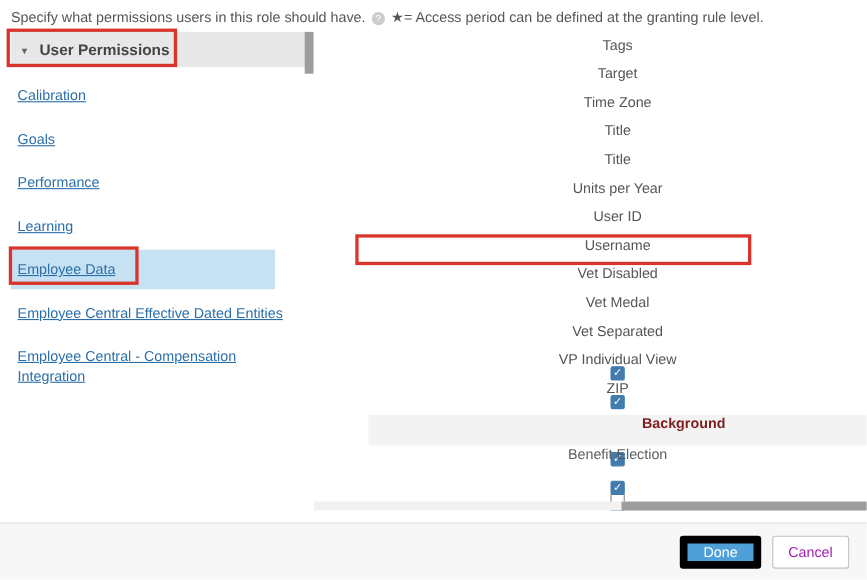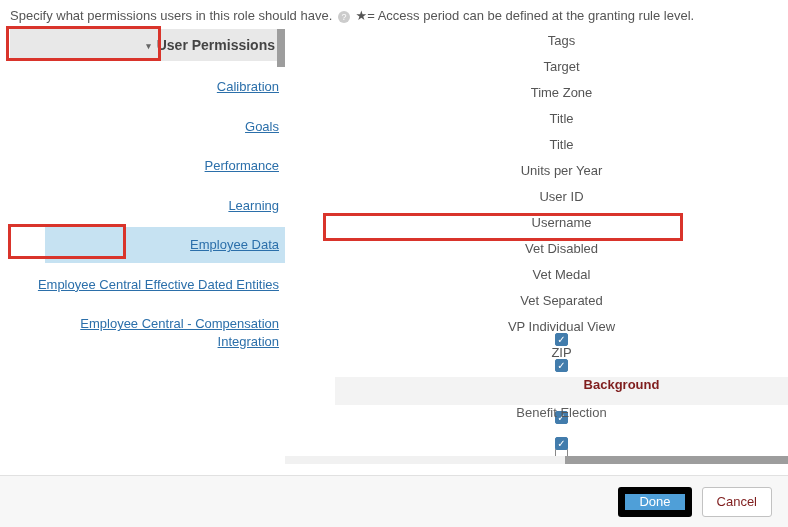--- a/index.html
+++ b/index.html
@@ -33,21 +33,20 @@
   }
   .main {
     display: flex;
     height: 435px;
     position: relative;
   }
   .sidebar {
     width: 285px;
     padding: 0 0 0 10px;
     position: relative;
-    text-align: right;
   }
   .sidebar-header {
     position: relative;
     background: #e8e8e8;
     padding: 8px 10px;
     font-weight: bold;
     color: #444;
     font-size: 14px;
     margin-bottom: 8px;
   }
@@ -197,21 +196,21 @@
     display: inline-flex;
     align-items: center;
   }
   .btn-primary {
     background: #4f9fd8;
     color: #fff;
     border: 7px solid #000000;
   }
   .btn-secondary {
     background: #fff;
-    color: #7f1d1d;
+    color: #a21caf;
     border: 1px solid #c2c2c2;
   }
 </style>
 </head>
 <body>
 
 <div class="helper-text">
   <span>Specify what permissions users in this role should have.</span>
   <span class="help-icon">?</span>
   <span> ★= Access period can be defined at the granting rule level.</span>

